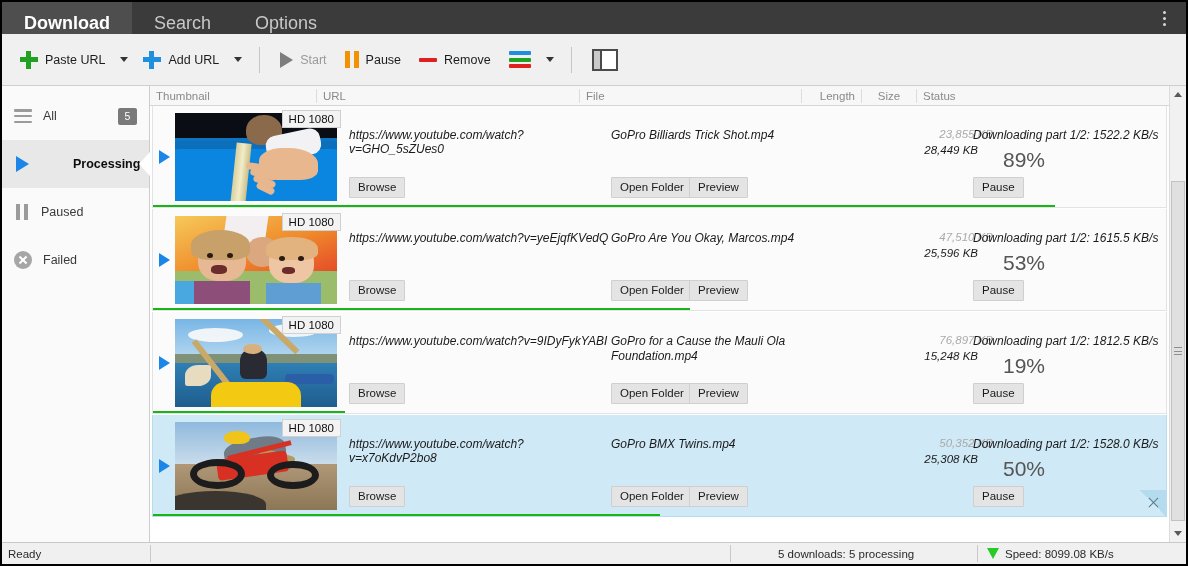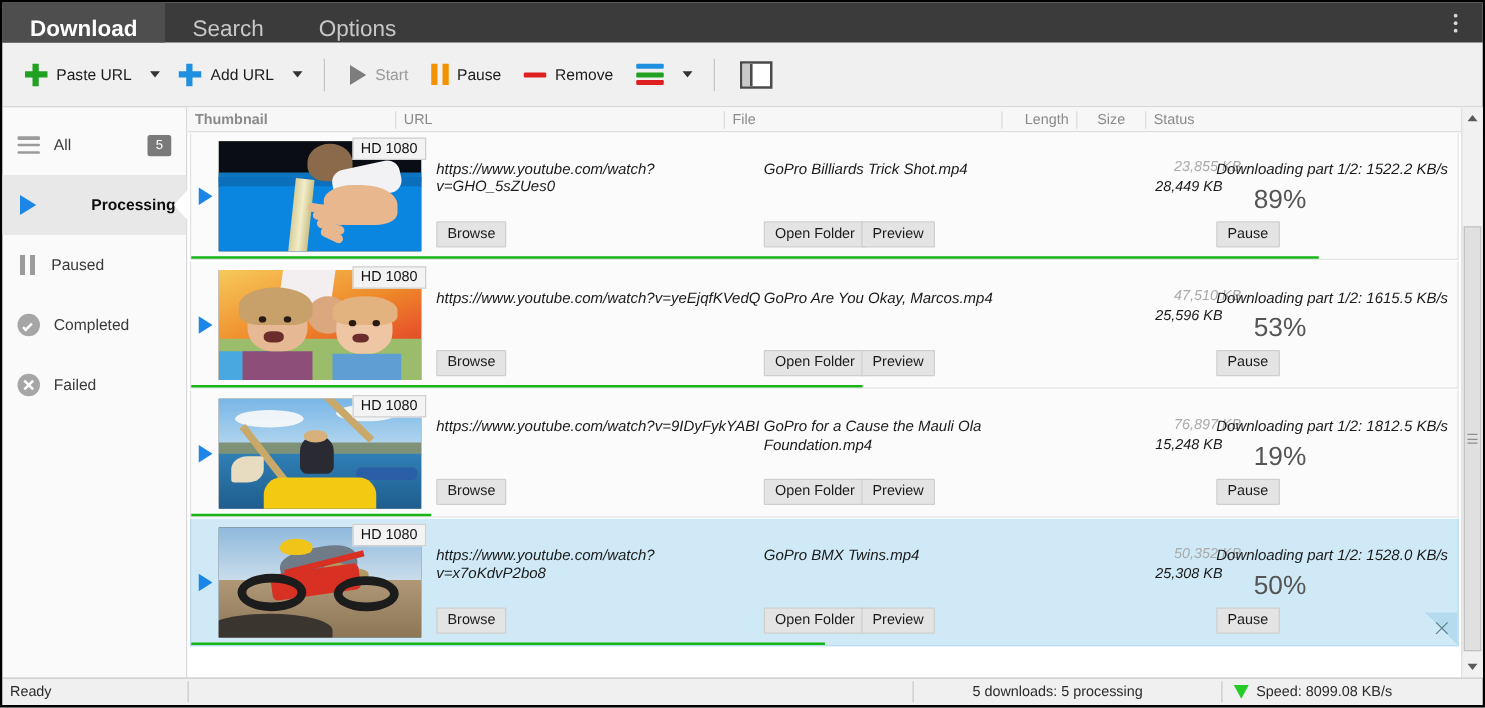--- a/index.html
+++ b/index.html
@@ -116,21 +116,21 @@
 
   
   .listarea { flex:1; min-width:0; display:flex; flex-direction:column; background:#ffffff; position:relative; }
 
   .colhead {
     height:20px; background:#f7f7f7; border-bottom:1px solid #d6d6d6;
     display:flex; align-items:center; color:#8a8a8a; font-size:11.5px;
     flex:0 0 20px; position:relative; padding-right:17px;
   }
   .col { padding:0 6px; border-right:1px solid #dcdcdc; height:14px; line-height:14px; overflow:hidden; white-space:nowrap; }
-  .col.c-thumb  { width:167px;font-weight:bold; }
+  .col.c-thumb  { width:167px; }
   .col.c-url    { width:263px; }
   .col.c-file   { width:222px; }
   .col.c-length { width:60px; text-align:right; }
   .col.c-size   { width:55px; text-align:center; }
   .col.c-status { flex:1; border-right:none; }
 
   .rows { flex:1; overflow:hidden; position:relative; background:#fff; padding-right:17px; }
 
   .row {
     position:relative; height:102px; display:flex;
@@ -368,26 +368,20 @@
         <span class="si-play"></span>
         <span class="side-label">Processing</span>
         <span class="badge blue">5</span>
       </div>
       <div class="side-item">
         <span class="si-pause">
             <i></i>
             <i></i>
           </span>
         <span class="side-label">Paused</span>
-      </div>
-      <div class="side-item">
-        <span class="si-circ">
-            <span class="chk"></span>
-          </span>
-        <span class="side-label">Completed</span>
       </div>
       <div class="side-item">
         <span class="si-circ"><span class="xm"></span></span>
         <span class="side-label">Failed</span>
       </div>
     </div>
 
     <div class="listarea">
 
       <div class="colhead">

